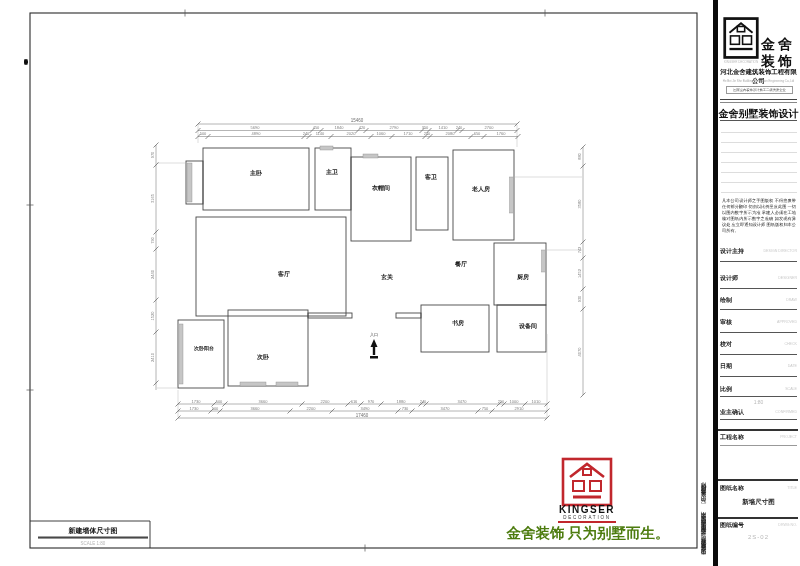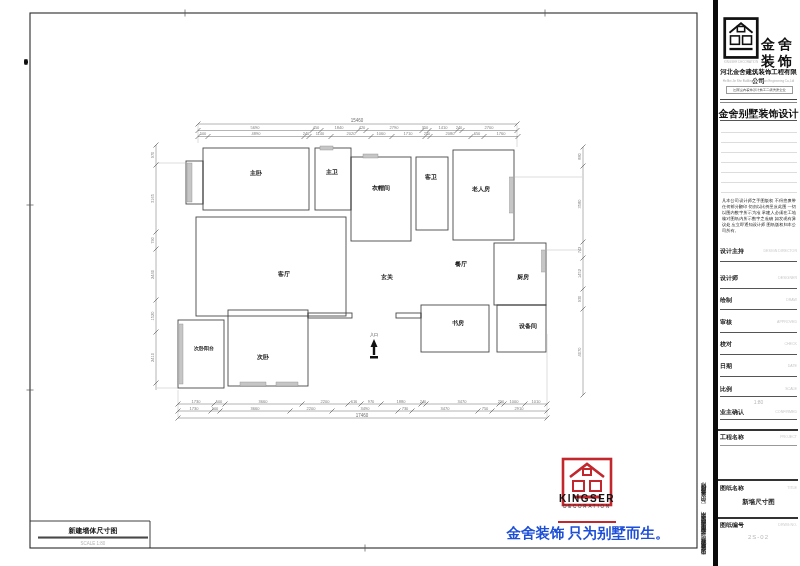--- a/index.html
+++ b/index.html
@@ -170,27 +170,27 @@
   <svg class="abs" style="left:561px;top:457px" width="52" height="50" viewBox="0 0 52 50">
     <g fill="none" stroke="#C1272D" stroke-width="2.6">
       <rect x="2" y="2" width="48" height="46"></rect>
       <polyline points="9,20 26,7 43,20"></polyline>
       <rect x="22" y="12" width="8" height="6" stroke-width="2"></rect>
       <rect x="12" y="24" width="11" height="10" stroke-width="2"></rect>
       <rect x="29" y="24" width="11" height="10" stroke-width="2"></rect>
       <path d="M12,40H40" stroke-width="3"></path>
     </g>
   </svg>
-  <div class="abs" style="left:549px;top:493px;width:76px;text-align:center;">
+  <div class="abs" style="left:549px;top:504px;width:76px;text-align:center;">
     <div style="font-size:10px;font-weight:700;letter-spacing:1.5px;color:#111;">KINGSER</div>
     <div style="font-size:4.5px;letter-spacing:1.8px;color:#333;">DECORATION</div>
   </div>
   <div class="abs" style="left:558px;top:521px;width:58px;height:1.5px;background:#C1272D;"></div>
 
-  <div class="abs" style="left:478px;top:524px;width:220px;text-align:center;font-family:'Liberation Serif','DejaVu Serif',serif;font-size:14.5px;font-weight:600;color:#1d4ed8;">金舍装饰 只为别墅而生。</div>
+  <div class="abs" style="left:478px;top:524px;width:220px;text-align:center;font-family:'Liberation Serif','DejaVu Serif',serif;font-size:14.5px;font-weight:600;color:#4d7c0f;">金舍装饰 只为别墅而生。</div>
 
   <div class="abs vtext" style="left:699px;top:8px;width:13px;height:552px;font-size:5.5px;letter-spacing:1px;color:#222;">中国河北金舍建筑装饰工程有限公司 河北省石家庄市建华大街光华路交口居然之家 4F 写门第 金舍装饰店面三楼设计部</div>
 
   <div class="abs" style="left:713px;top:0;width:5px;height:566px;background:#0a0a0a;"></div>
 
   <svg class="abs" style="left:723px;top:17px" width="36" height="42" viewBox="0 0 34 40">
     <g fill="none" stroke="#111">
       <rect x="1.5" y="1.5" width="31" height="37" stroke-width="2.6"></rect>
       <polyline points="6,15 17,6 28,15" stroke-width="1.8"></polyline>
       <rect x="13.5" y="9" width="7" height="5" stroke-width="1.5"></rect>

